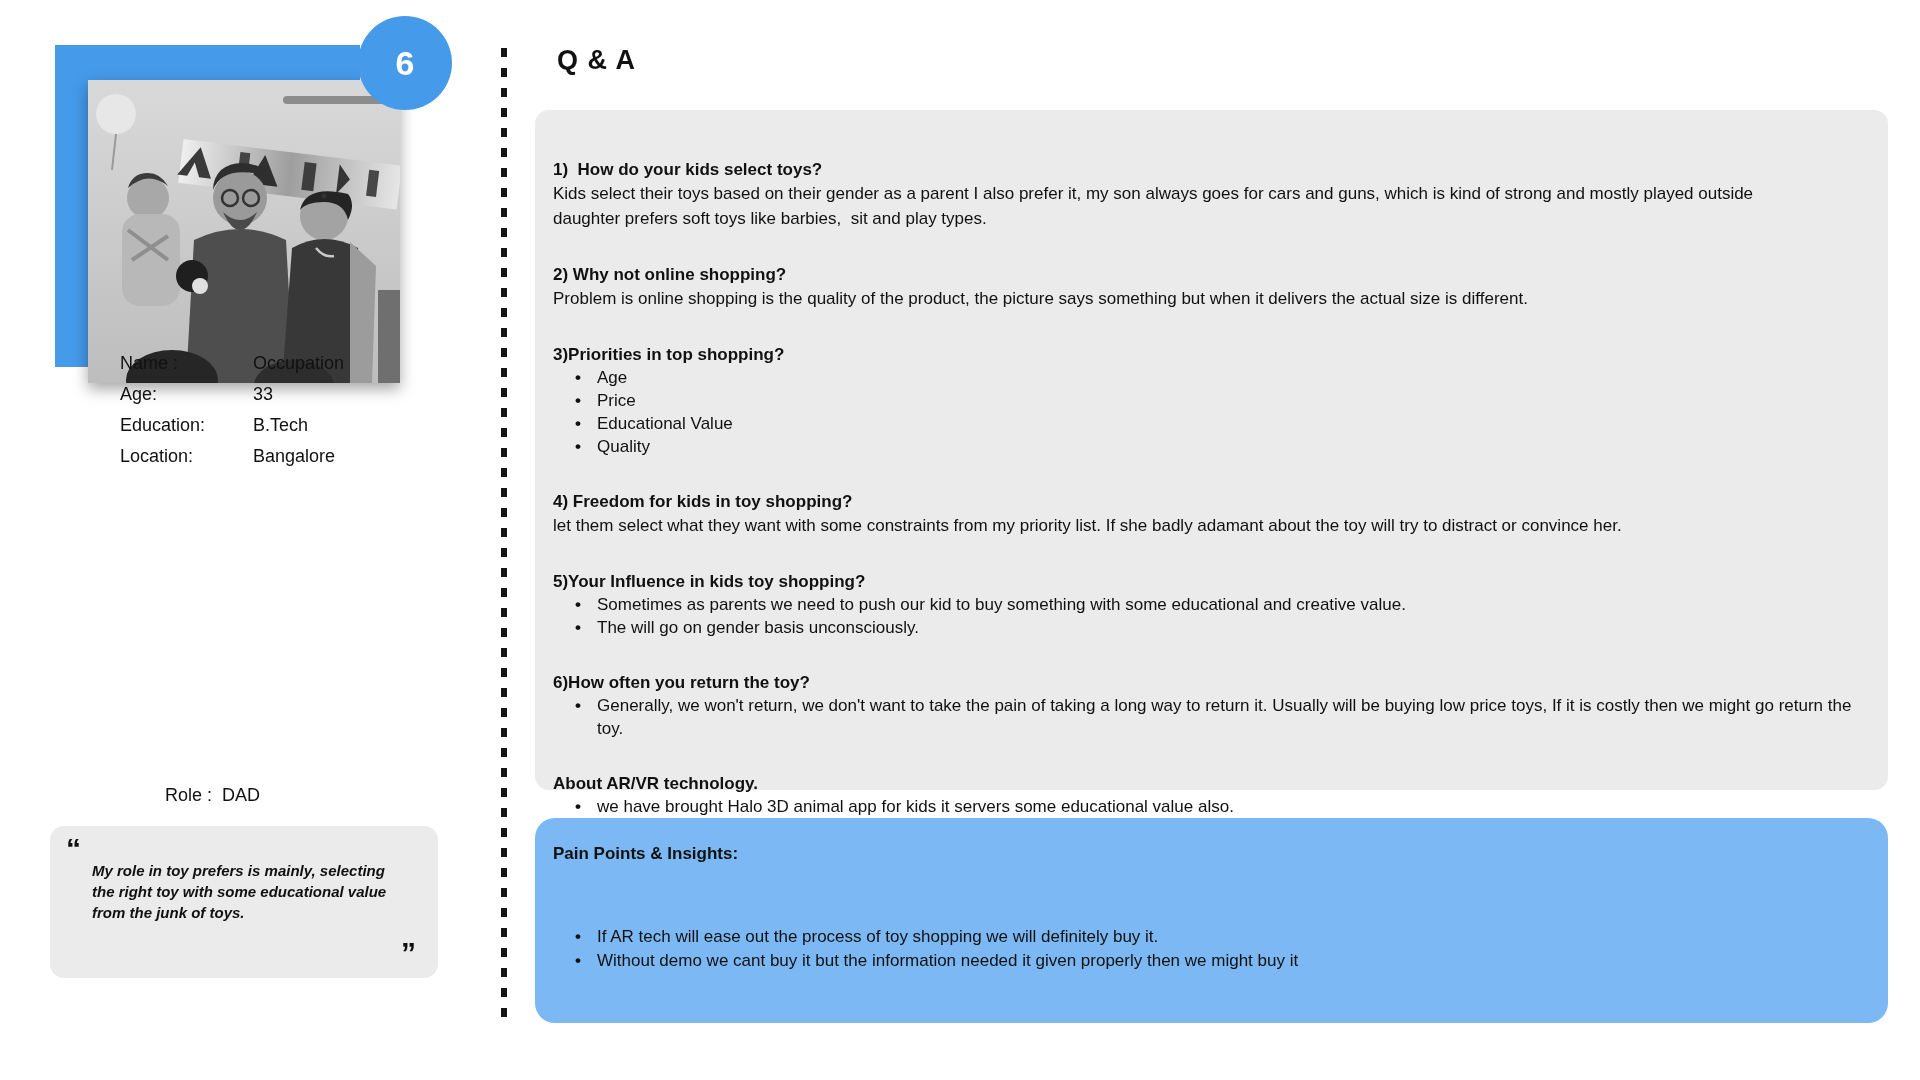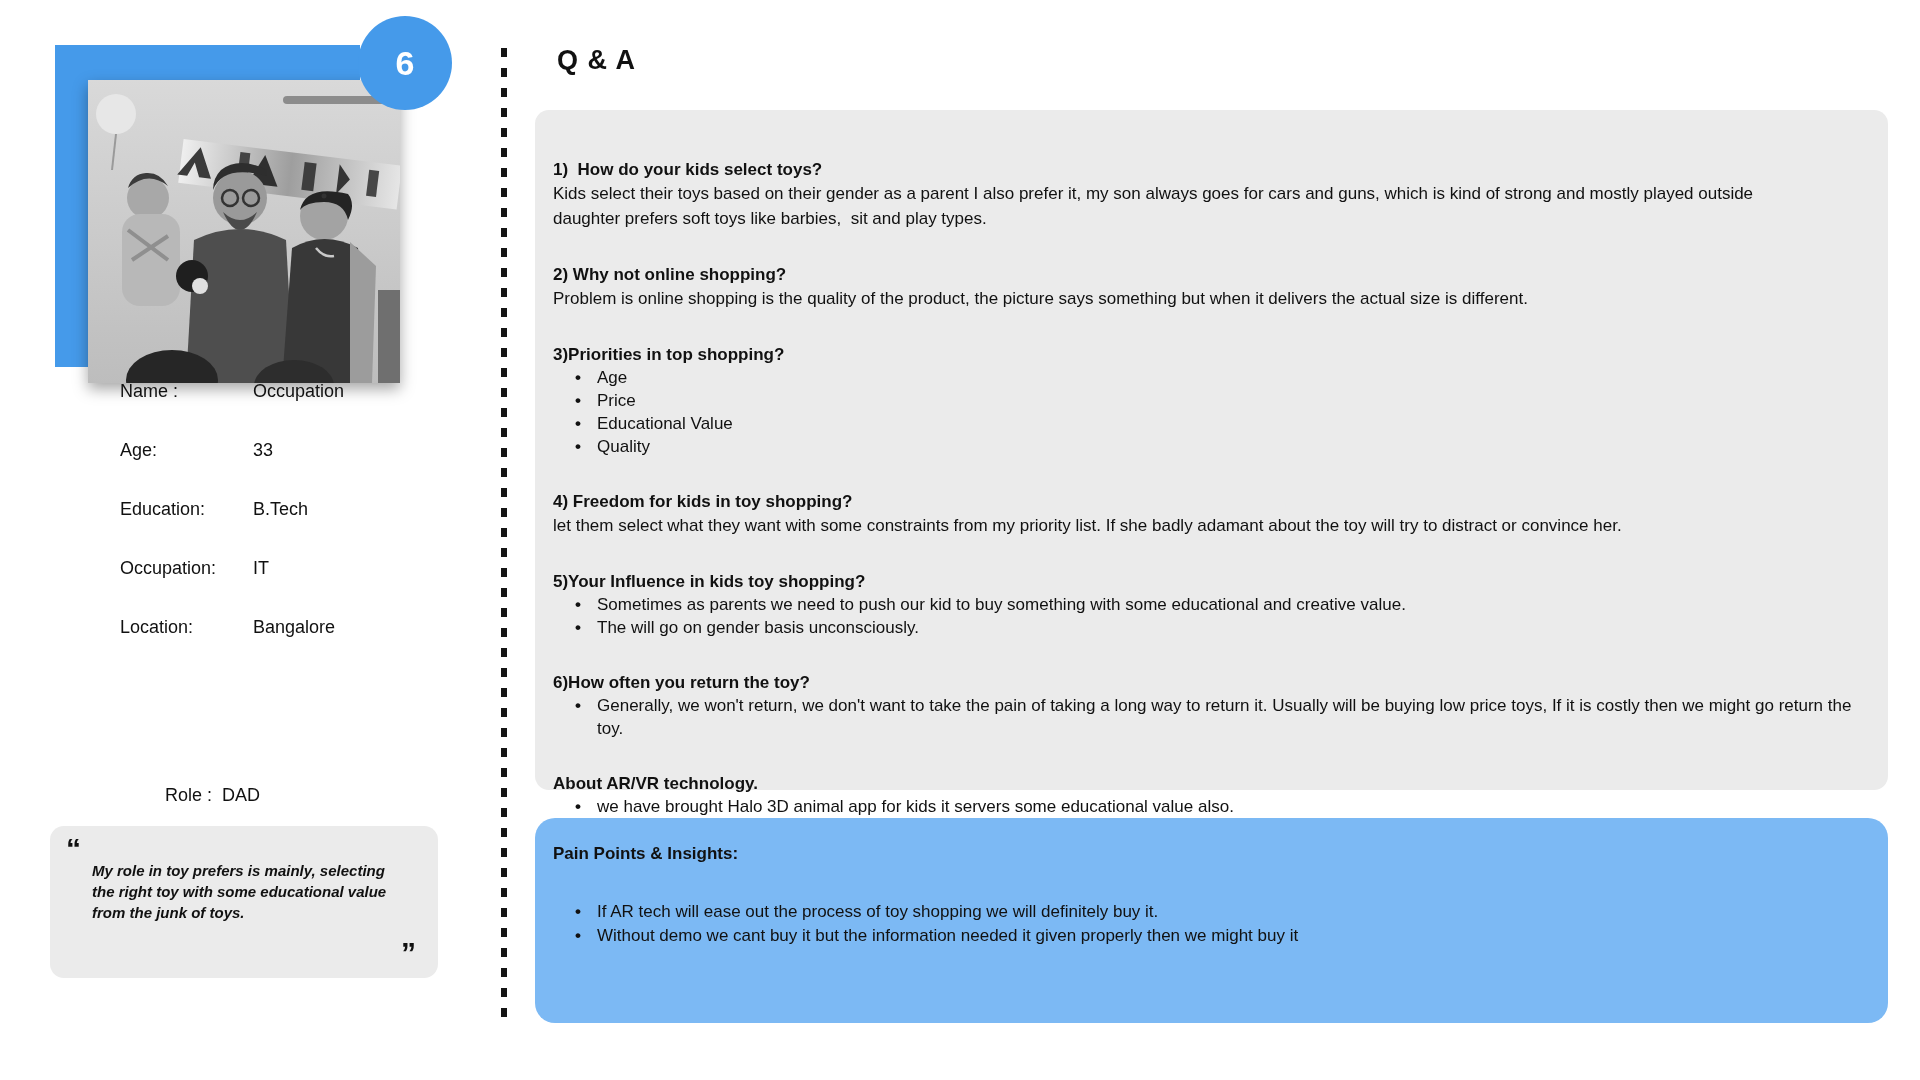--- a/index.html
+++ b/index.html
@@ -5,21 +5,21 @@
   * { margin:0; padding:0; box-sizing:border-box; }
   html,body { width:1920px; height:1080px; background:#ffffff; font-family:"Liberation Sans", sans-serif; color:#111; }
   .canvas { position:relative; width:1920px; height:1080px; overflow:hidden; background:#fff; }
 
   
   .accent-rect { position:absolute; left:55px; top:45px; width:305px; height:322px; background:var(--accent); }
   .photo-frame { position:absolute; left:88px; top:80px; width:312px; height:303px; box-shadow:0 6px 14px rgba(0,0,0,.35); overflow:hidden; background:#c9c9c9; }
   .badge { position:absolute; left:358px; top:16px; width:94px; height:94px; border-radius:50%; background:var(--accent); color:#fff; font-size:34px; font-weight:bold; display:flex; align-items:center; justify-content:center; }
 
   .details { position:absolute; left:120px; top:348px; width:300px; font-size:18px; }
-  .detail-row { display:flex; height:31px; align-items:center;margin-top:28px; }
+  .detail-row { display:flex; height:31px; align-items:center; }
   .detail-label { width:133px; }
   .detail-value { flex:1; }
 
   .role-row { position:absolute; left:165px; top:785px; font-size:18px; display:flex; gap:10px; }
 
   .quote-box { position:absolute; left:50px; top:826px; width:388px; height:152px; background:var(--panel); border-radius:14px; }
   .quote-open { position:absolute; left:16px; top:8px; font-size:30px; font-weight:bold; line-height:1; }
   .quote-close { position:absolute; right:22px; bottom:10px; font-size:30px; font-weight:bold; line-height:1; }
   .quote-text { position:absolute; left:42px; top:34px; width:300px; font-size:15px; font-weight:bold; font-style:italic; line-height:21px; }
 
@@ -31,21 +31,21 @@
   .qa-title { position:absolute; left:557px; top:45px; font-size:27px; font-weight:bold; letter-spacing:1px; }
   .qa-panel { position:absolute; left:535px; top:110px; width:1353px; height:680px; background:var(--panel); border-radius:14px; padding:16px 18px; }
   .qa-item { margin-bottom:21px;margin-top:32px; }
   .qa-question { font-size:17px; font-weight:bold; line-height:23px; white-space:pre-wrap; }
   .qa-answer  { font-size:17px; line-height:25px; white-space:pre-wrap; }
   .qa-bullets, .pain-bullets { list-style:none; margin-left:22px; }
   .qa-bullets li, .pain-bullets li { font-size:17px; line-height:23px; padding-left:22px; }
   .qa-bullets li::before, .pain-bullets li::before { content:"\2022"; display:inline-block; width:22px; margin-left:-22px; font-weight:bold; }
 
   .pain-panel { position:absolute; left:535px; top:818px; width:1353px; height:205px; background:var(--lightblue); border-radius:20px; padding:26px 18px; }
-  .pain-title { font-size:17px; font-weight:600; margin-bottom:36px; }
+  .pain-title { font-size:17px; font-weight:600; margin-bottom:61px; }
   .pain-bullets li { line-height:24px; }
 </style>
 </head>
 <body>
 
 <div class="canvas">
 
   <div class="accent-rect"></div>
 
   <div class="photo-frame">
@@ -115,24 +115,20 @@
   <div class="detail-row">
     <span class="detail-label">Age:</span>
     <span class="detail-value">33</span>
   </div>
 
   <div class="detail-row">
     <span class="detail-label">Education:</span>
     <span class="detail-value">B.Tech</span>
   </div>
 
-  <div class="detail-row">
-    <span class="detail-label">Occupation:</span>
-    <span class="detail-value">IT</span>
-  </div>
 
   <div class="detail-row">
     <span class="detail-label">Location:</span>
     <span class="detail-value">Bangalore</span>
   </div>
 </div>
 
   <div class="role-row">
     <span>Role :</span>
     <span>DAD</span>

